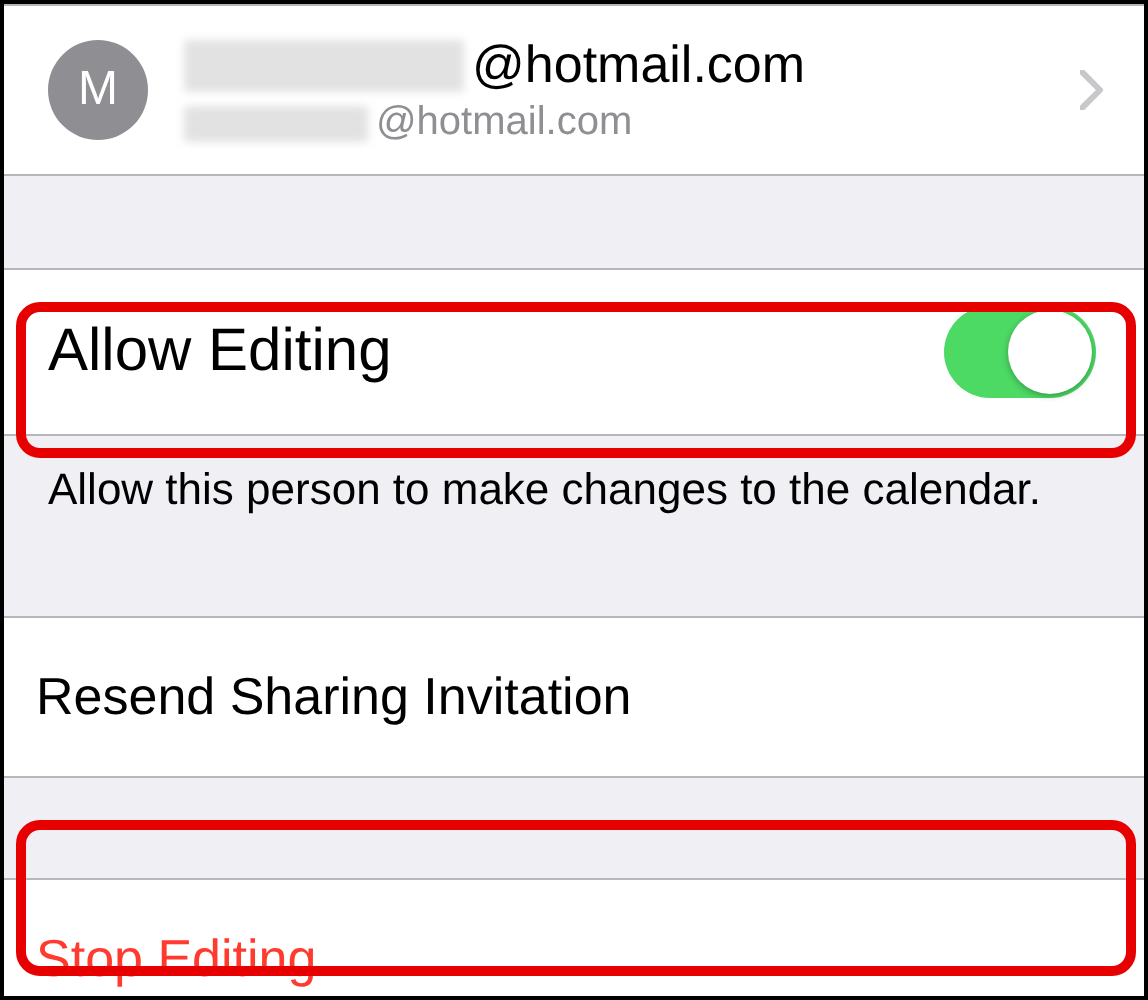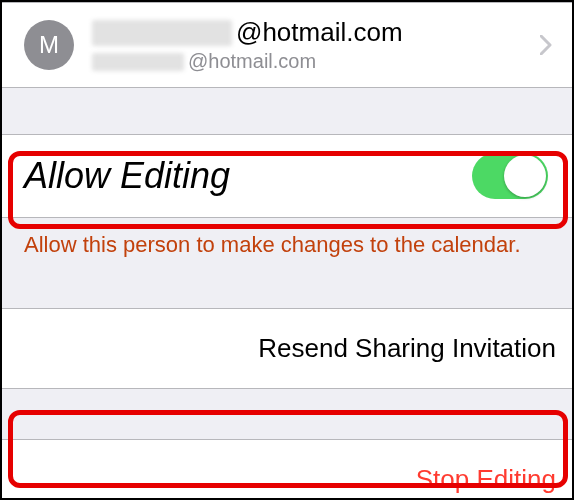--- a/index.html
+++ b/index.html
@@ -73,44 +73,44 @@
   .spacer-sm { height: 46px; }
   .spacer-md { height: 50px; }
 
   
   .toggle-row {
     display: flex;
     align-items: center;
     justify-content: space-between;
     padding: 18px 24px 18px 22px;
   }
-  .toggle-row .label { font-size: 36px; font-style: italic; }
+  .toggle-row .label { font-size: 30px; }
   .switch {
     width: 76px; height: 46px;
     background: #4cd964;
     border-radius: 23px;
     position: relative;
     flex: none;
   }
   .switch .knob {
     position: absolute;
     width: 42px; height: 42px;
     background: #fff;
     border-radius: 50%;
     top: 2px; right: 2px;
     box-shadow: 0 1px 3px rgba(0,0,0,.3);
   }
   .footer-text {
     font-size: 22px;
-    color: #c2410c;
+    color: #000000;
     padding: 14px 22px 0 22px;
   }
 
   .center-row {
-    text-align: right;
+    text-align: left;
     padding: 24px 16px;
     font-size: 26px;
   }
   .destructive { color: #ff3b30; }
 
   .annot-red {
     position: absolute;
     border: 5px solid #e60000;
     border-radius: 12px;
     pointer-events: none;

